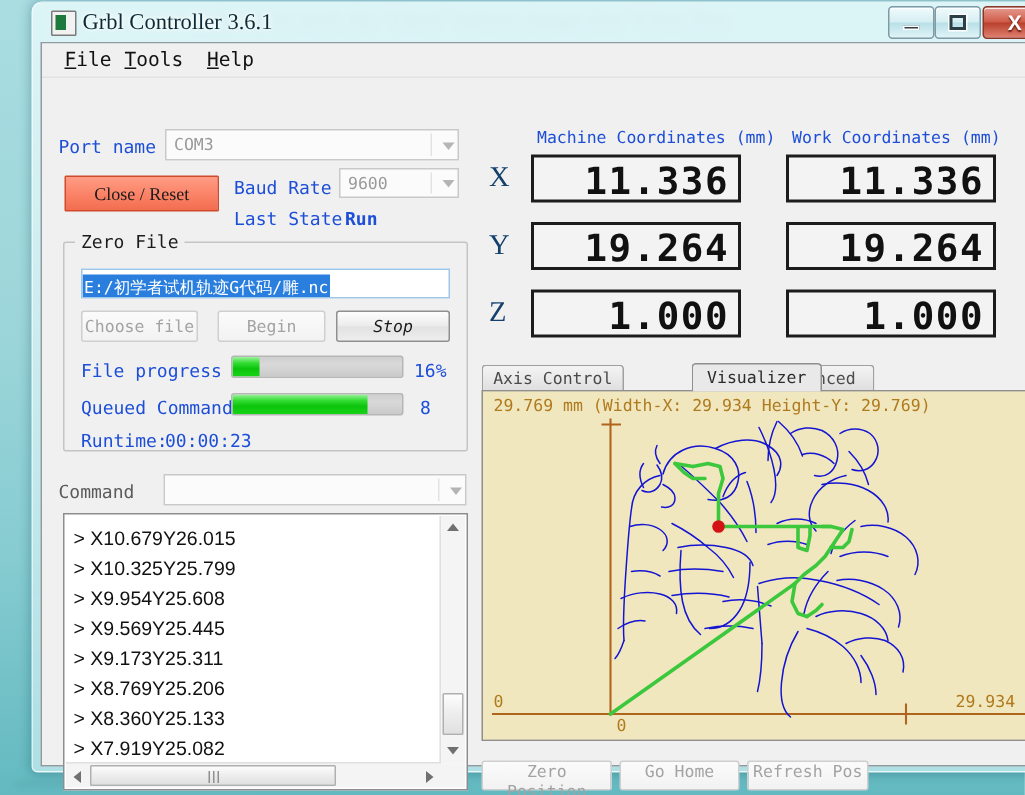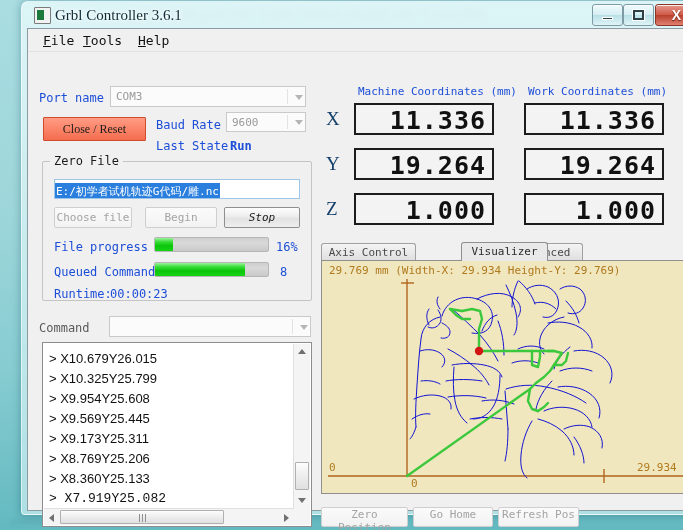--- a/index.html
+++ b/index.html
@@ -322,21 +322,21 @@
 
     <div id="cmd-list">
       <div id="cmd-lines">
           <div class="cmd-row" style="top: 6px;">&gt; X10.679Y26.015</div>
           <div class="cmd-row" style="top: 26px;">&gt; X10.325Y25.799</div>
           <div class="cmd-row" style="top: 46px;">&gt; X9.954Y25.608</div>
           <div class="cmd-row" style="top: 66px;">&gt; X9.569Y25.445</div>
           <div class="cmd-row" style="top: 86px;">&gt; X9.173Y25.311</div>
           <div class="cmd-row" style="top: 106px;">&gt; X8.769Y25.206</div>
           <div class="cmd-row" style="top: 126px;">&gt; X8.360Y25.133</div>
-          <div class="cmd-row" style="top: 146px; font-family: Liberation Mono, monospace;">&gt; X7.919Y25.082</div>
+          <div class="cmd-row" style="top: 146px;">&gt; X7.919Y25.082</div>
         </div>
 
       <div class="sb-v">
         <div class="sb-arrow" style="left:4px;top:5px;border-left:4px solid transparent;border-right:4px solid transparent;border-bottom:5px solid #707070;"></div>
         <div class="sb-thumb" style="left:1px;top:118px;width:14px;height:28px;"></div>
         <div class="sb-arrow" style="left:4px;bottom:6px;border-left:4px solid transparent;border-right:4px solid transparent;border-top:5px solid #707070;"></div>
       </div>
 
       <div class="sb-h">
         <div class="sb-arrow" style="left:5px;top:5px;border-top:4px solid transparent;border-bottom:4px solid transparent;border-right:5px solid #707070;"></div>

